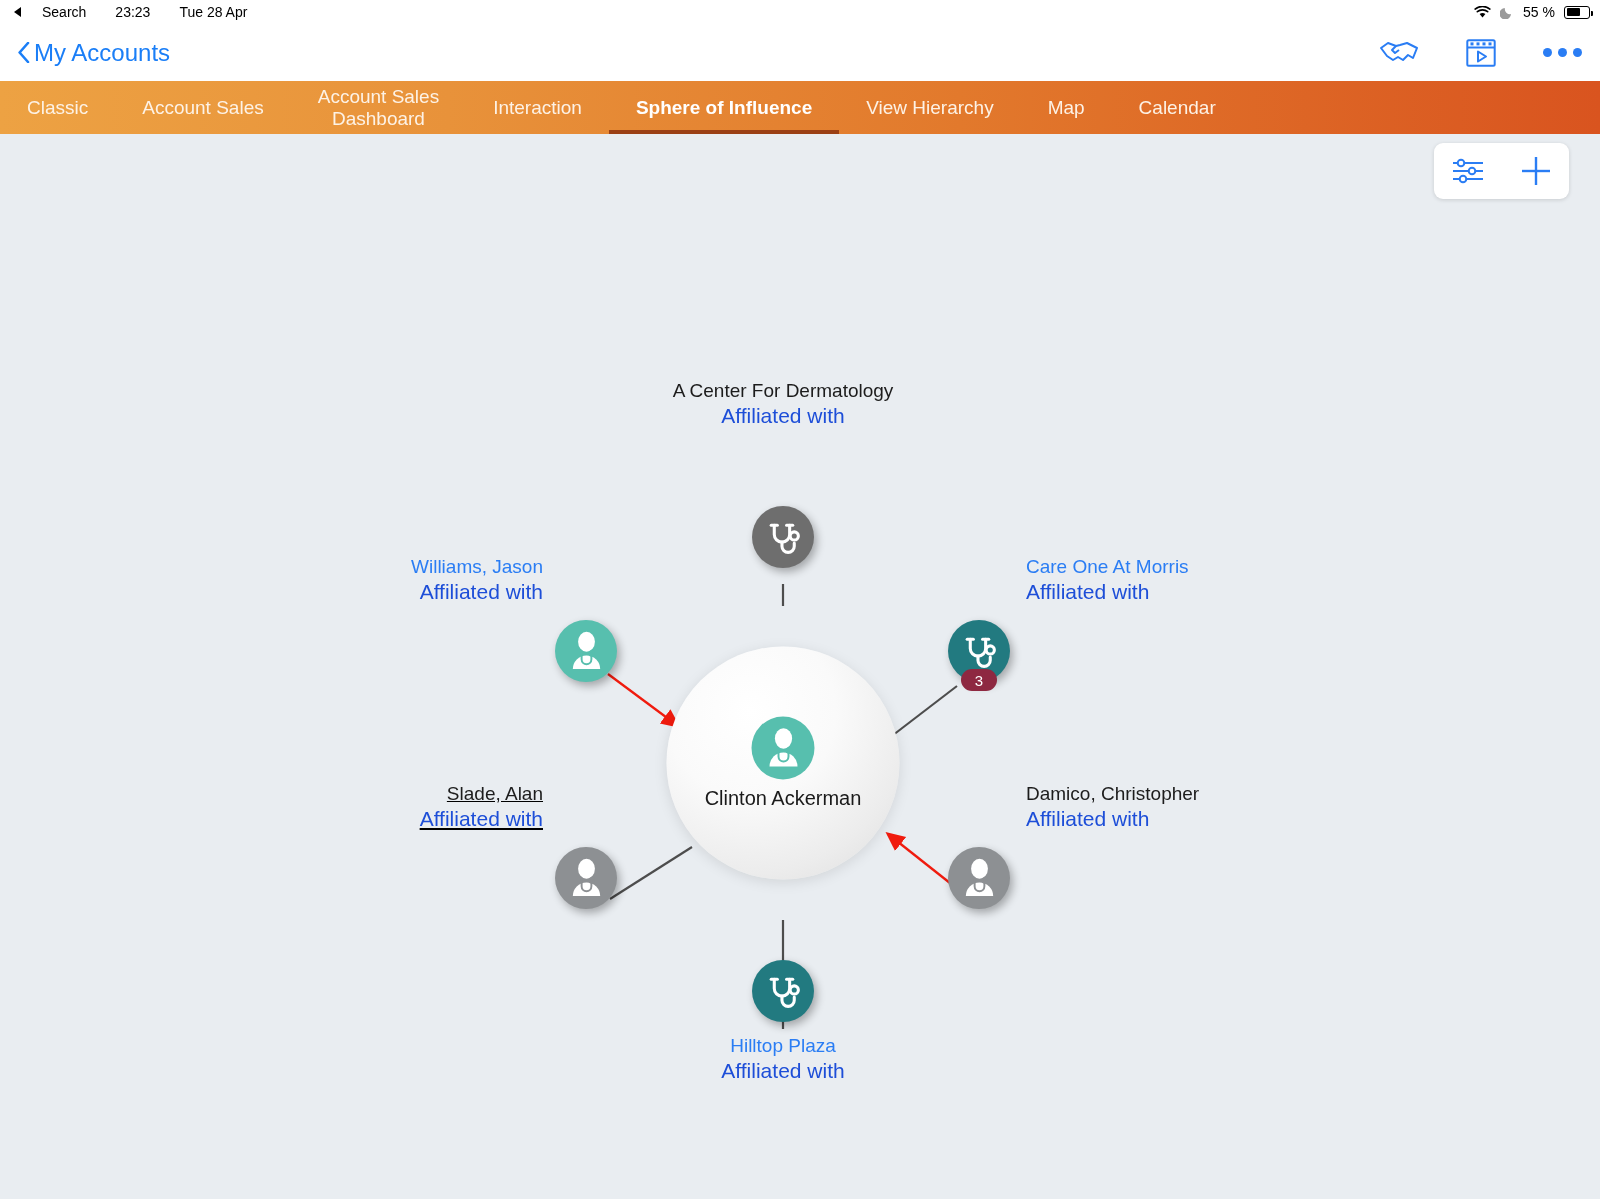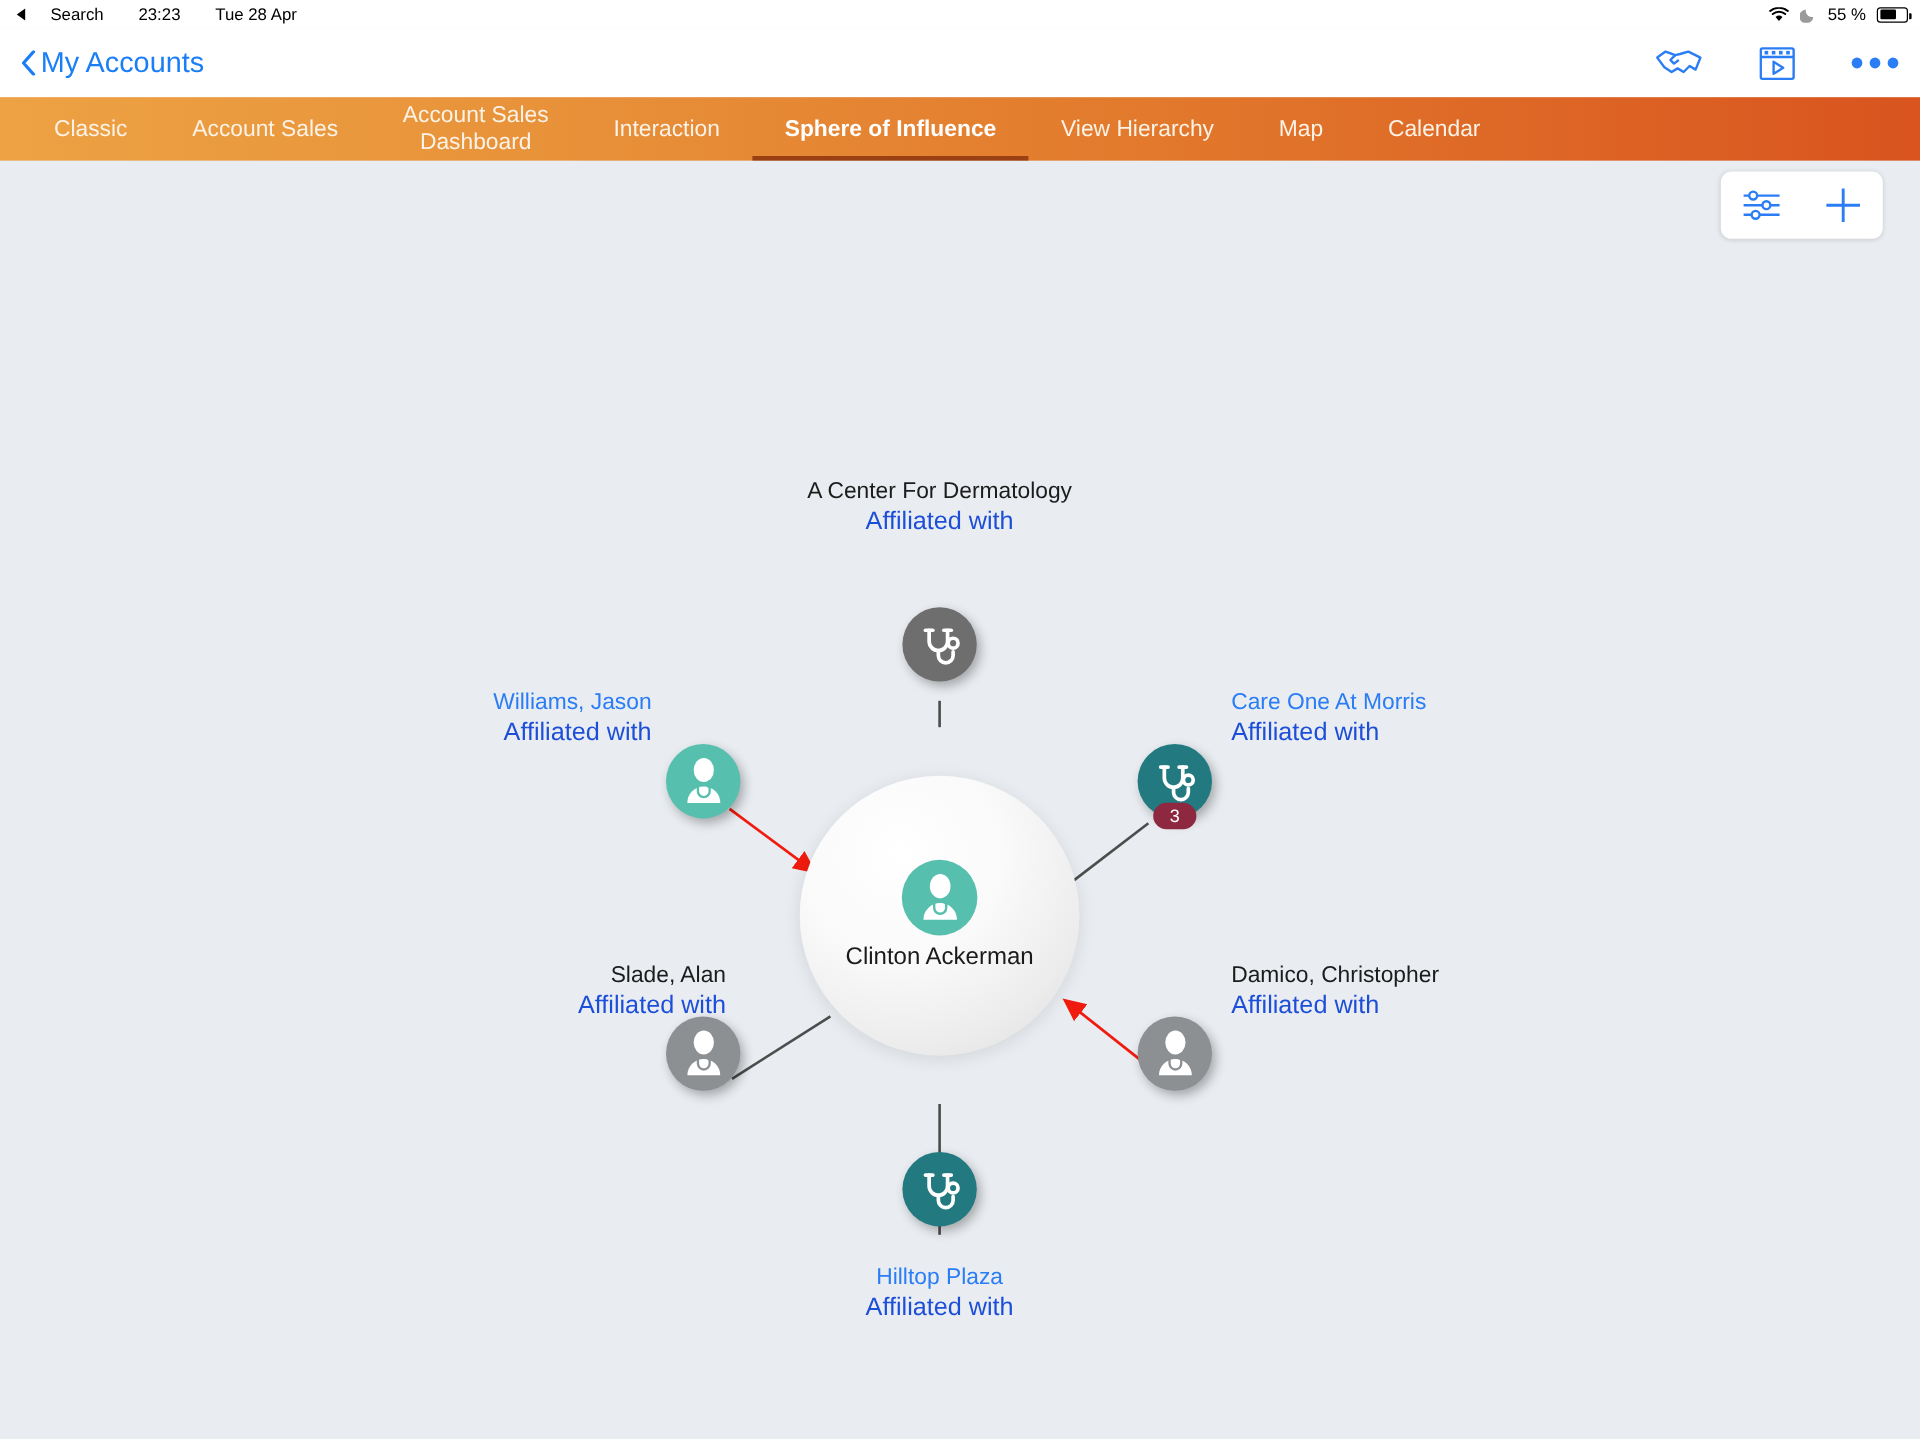--- a/index.html
+++ b/index.html
@@ -72,21 +72,20 @@
   }
   .nav-ico { cursor: pointer; display: block; }
   .dots { display: flex; gap: 6px; cursor: pointer; }
   .dots i { width: 9px; height: 9px; border-radius: 50%; background: #2a7df4; display:block; }
 
   
   .tabstrip {
     height: 53px; width: 100%;
     background: linear-gradient(to right, #eda243 0%, #e8923a 28%, #e2792c 60%, #d9541f 100%);
     display: flex; align-items: stretch;
-    padding-left: 18px;
     position: relative;
   }
   .tab {
     display: flex; align-items: center; justify-content: center;
     padding: 0 27px;
     color: #fdf2e6; font-size: 19px;
     text-align: center; line-height: 1.15;
     cursor: pointer; white-space: pre-line;
     position: relative;
   }
@@ -142,21 +141,20 @@
   .center-avatar {
     width: 63px; height: 63px; border-radius: 50%;
     background: #57bfae;
     display: flex; align-items: center; justify-content: center;
   }
   .center-name { font-size: 20px; color: #1a1a1a; font-weight: normal; }
 
   .label {
     position: absolute; z-index: 4;
     line-height: 1.25;
-    margin-top: 19px;
   }
   .label .l1 { font-size: 19px; color: #1c1c1c; white-space: nowrap; }
   .label .l1.link { color: #2a7df4; }
   .label .l2 { font-size: 21px; color: #1d4ed8; white-space: nowrap; }
   .label.right { text-align: left; }
   .label.left  { text-align: right; }
   .label.center{ text-align: center; transform: translateX(-50%); }
 
   .badge {
     position: absolute; left: 50%; bottom: -9px; transform: translateX(-50%);
@@ -357,21 +355,21 @@
       <div class="node" style="left: 586px; top: 744px;">
         <div class="bubble shadow" style="width: 62px; height: 62px; background: rgb(141, 144, 147);">
           <svg width="45" height="45" viewBox="0 0 46 46">
     <ellipse cx="23" cy="13" rx="8.6" ry="10.2" fill="#fff"></ellipse>
     <path d="M9 41 a14 14 0 0 1 28 0 Z" fill="#fff"></path>
     <path d="M18 24 v7 a5 5 0 0 0 10 0 v-5" stroke="#8d9093" stroke-width="2" fill="none" stroke-linecap="round"></path>
     <circle cx="28.4" cy="25" r="2.4" fill="none" stroke="#8d9093" stroke-width="1.8"></circle>
   </svg>
         </div>
       </div>
-      <div class="label left" style="top: 648px; right: 995px;">
+      <div class="label left" style="top: 648px; right: 1057px; text-decoration: underline;">
         <div class="l1">Slade, Alan</div>
         <div class="l2">Affiliated with</div>
       </div>
       <div class="node" style="left: 586px; top: 517px;">
         <div class="bubble shadow" style="width: 62px; height: 62px; background: rgb(87, 191, 174);">
           <svg width="45" height="45" viewBox="0 0 46 46">
     <ellipse cx="23" cy="13" rx="8.6" ry="10.2" fill="#fff"></ellipse>
     <path d="M9 41 a14 14 0 0 1 28 0 Z" fill="#fff"></path>
     <path d="M18 24 v7 a5 5 0 0 0 10 0 v-5" stroke="#57bfae" stroke-width="2" fill="none" stroke-linecap="round"></path>
     <circle cx="28.4" cy="25" r="2.4" fill="none" stroke="#57bfae" stroke-width="1.8"></circle>

